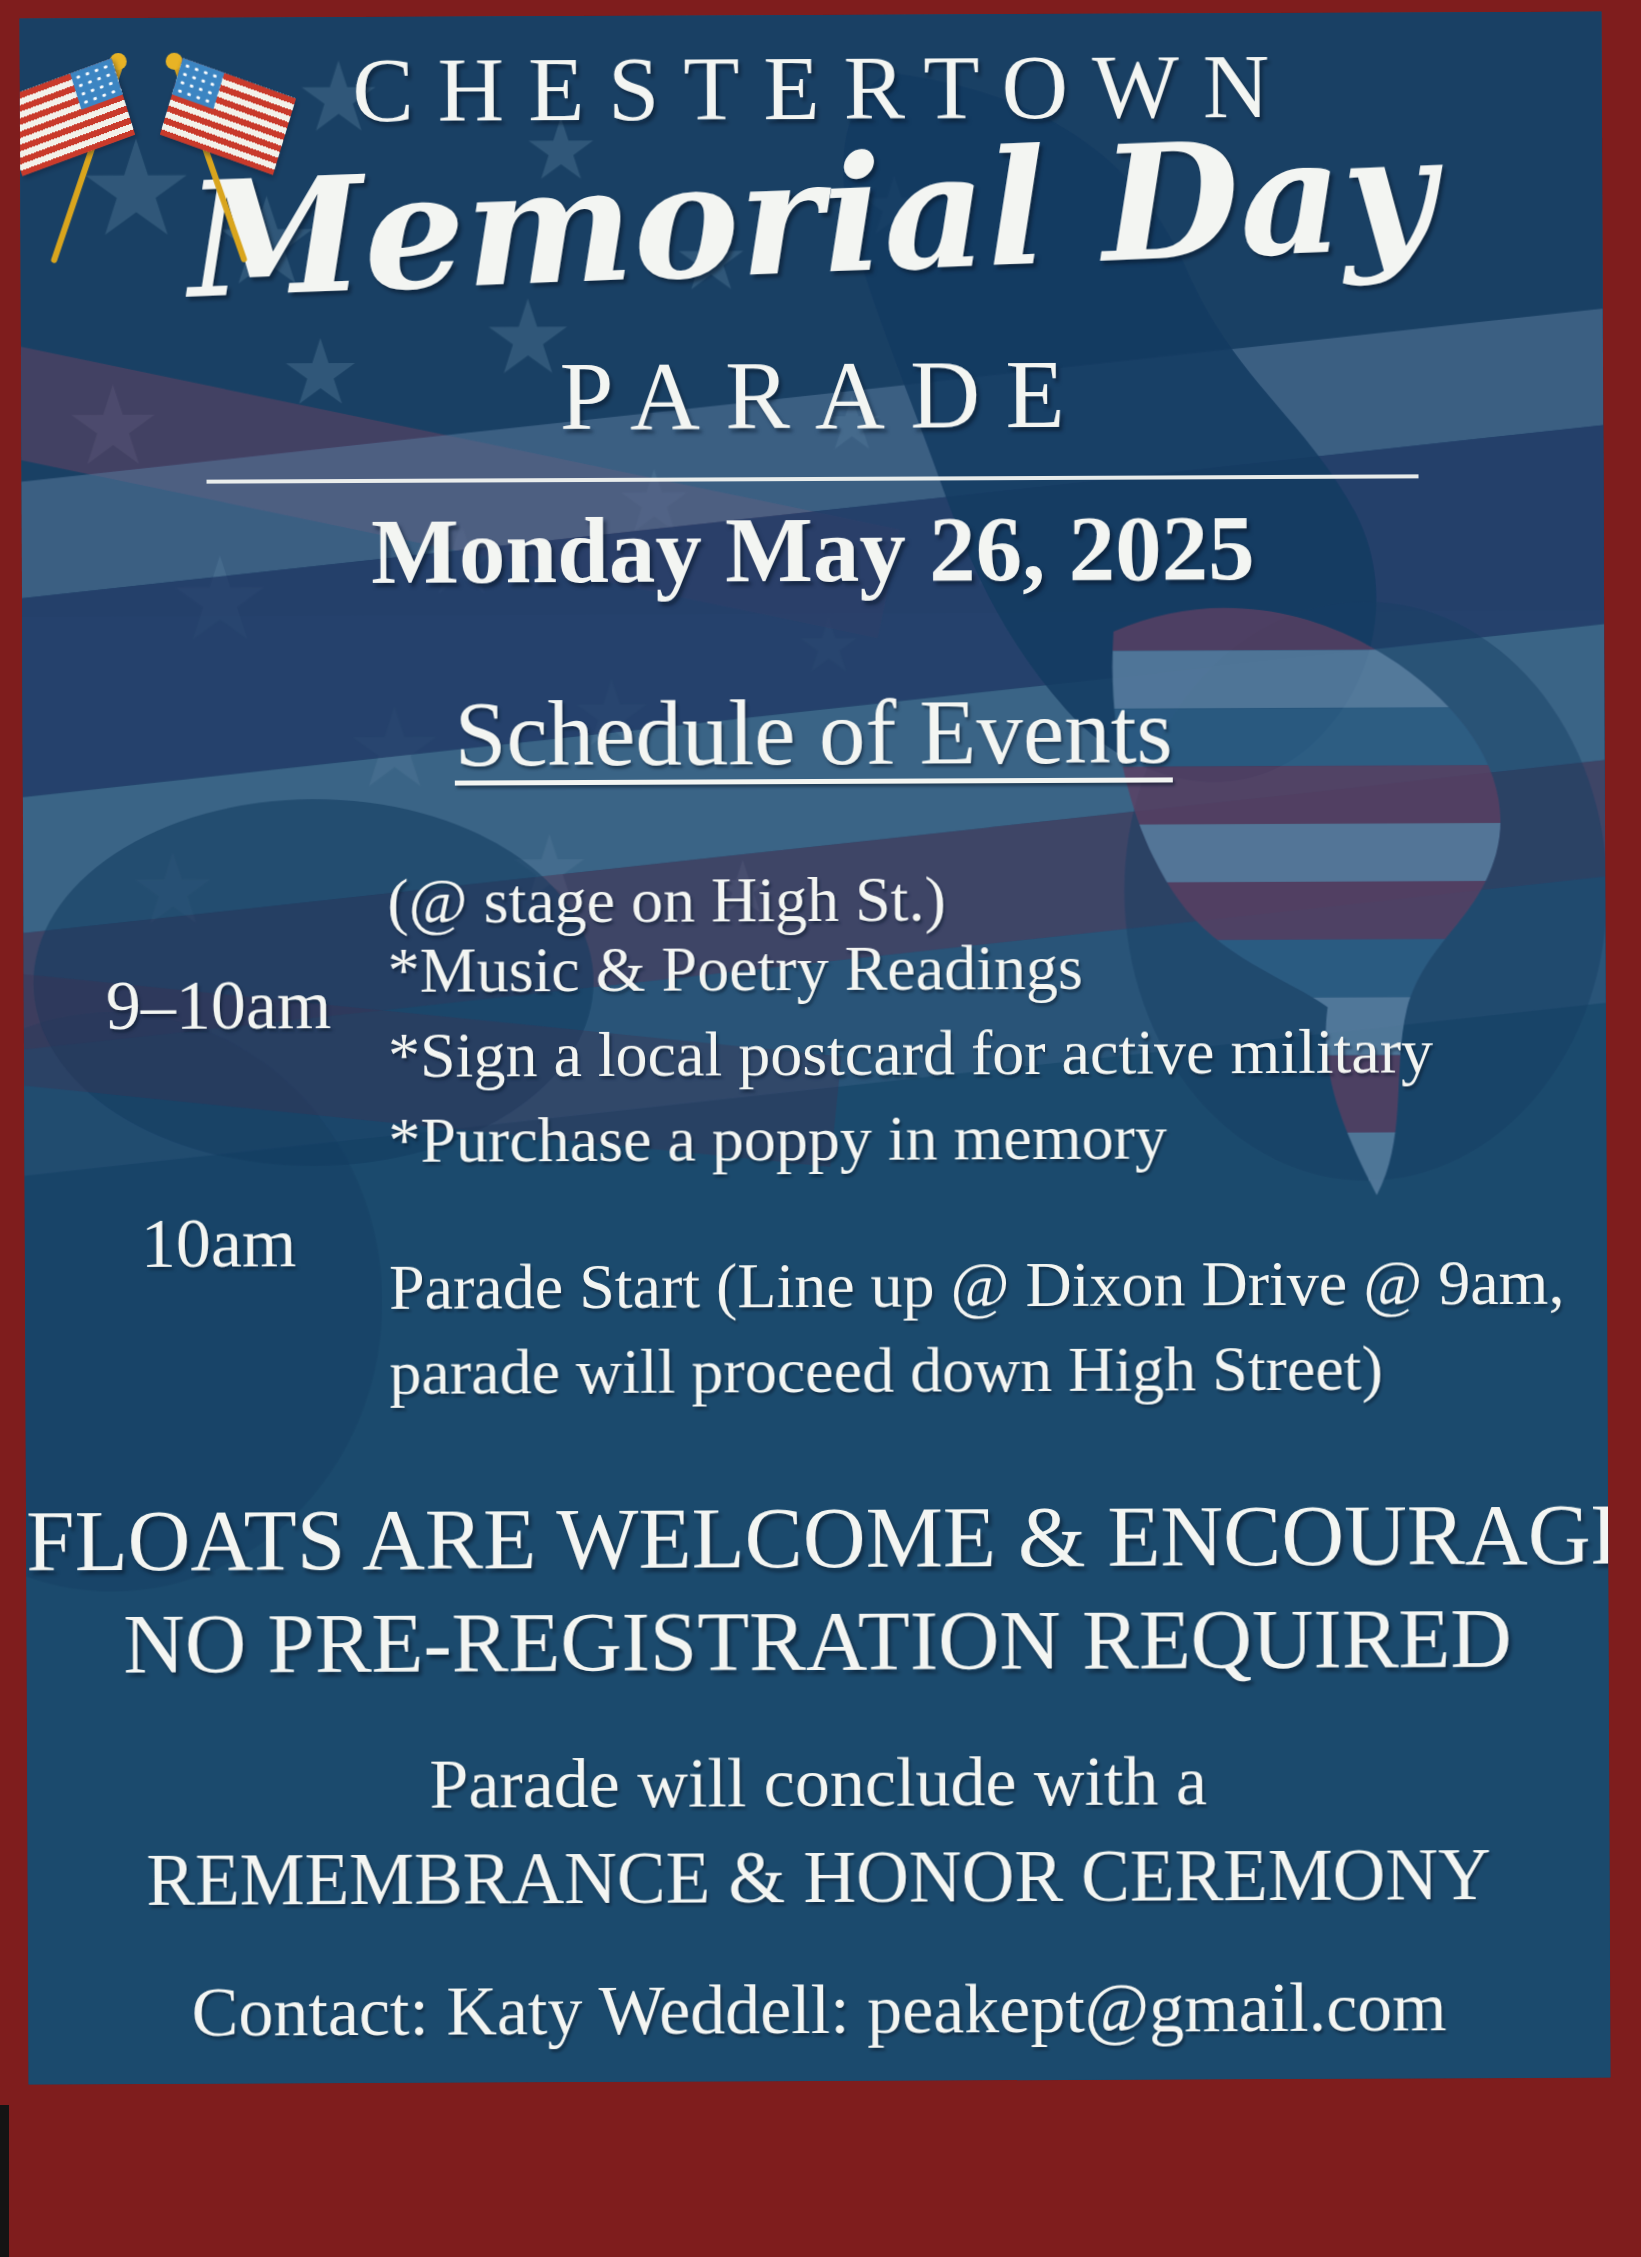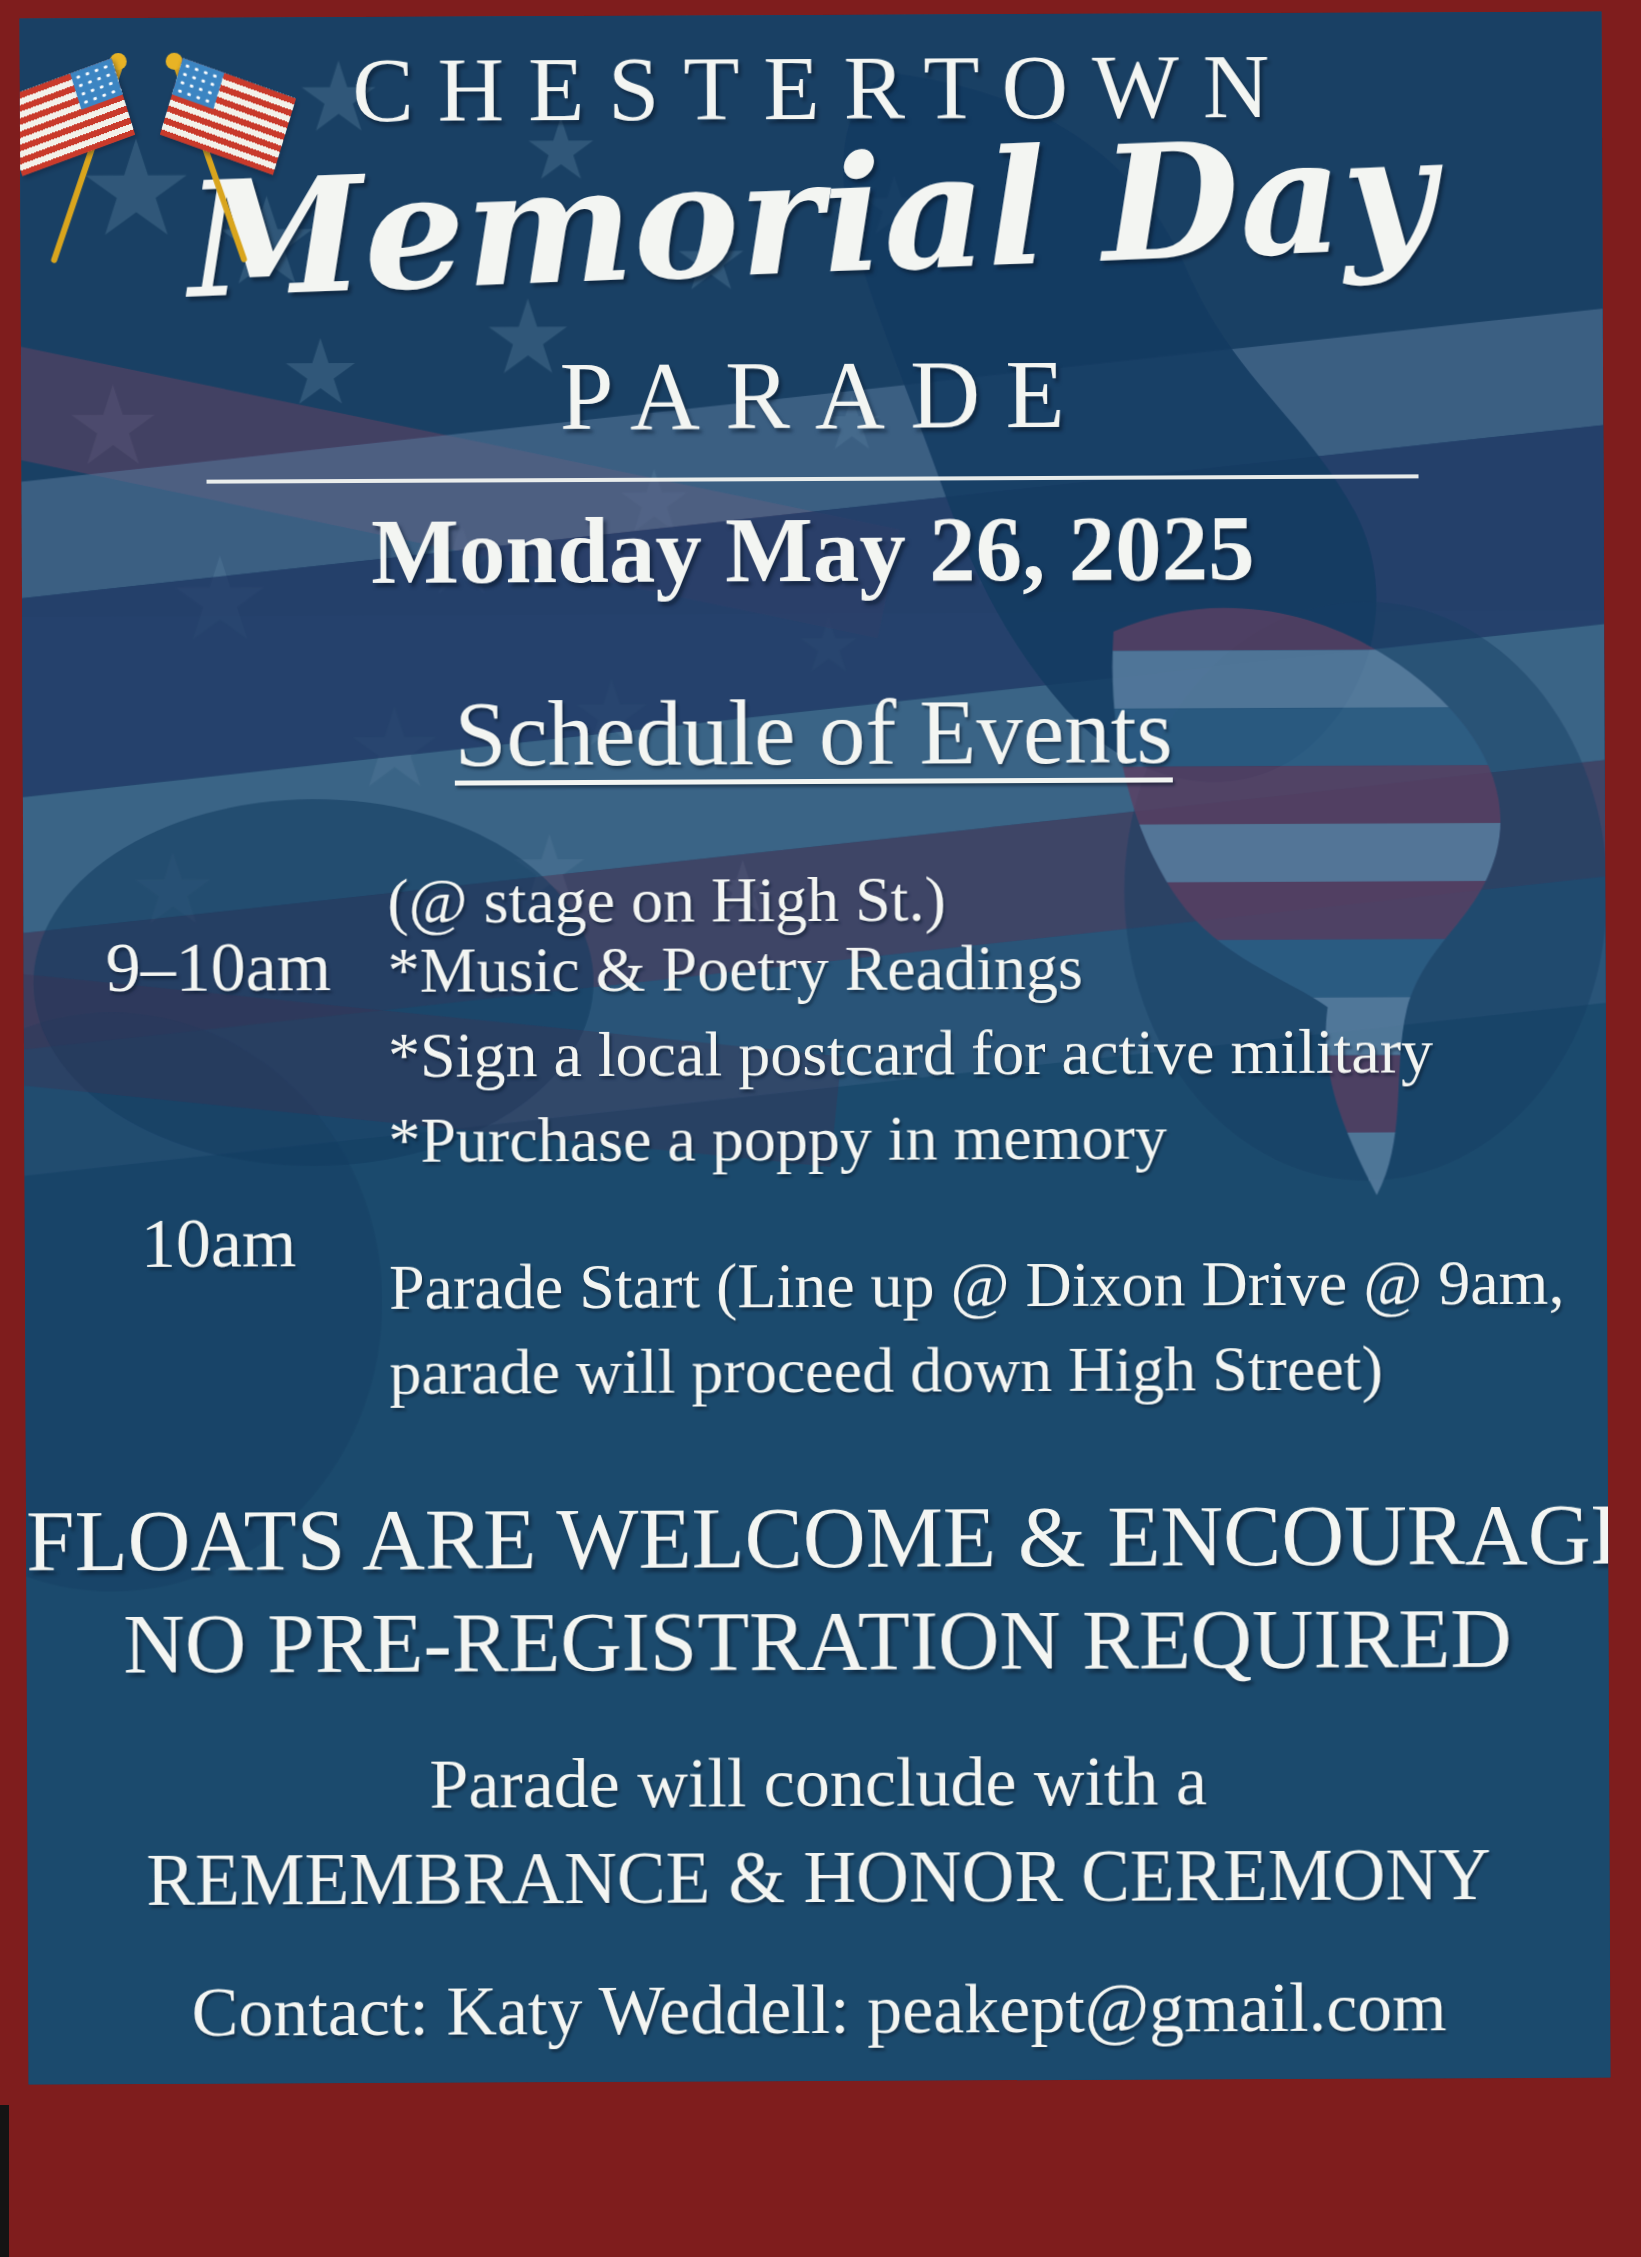--- a/index.html
+++ b/index.html
@@ -30,21 +30,21 @@
     width:1212px;height:3.9px;background:#f2f4f1;opacity:.95;
   }
   .date{top:481px;font-size:93px;font-weight:bold;}
   .sched-heading{
     top:664px;font-size:93px;text-decoration:underline;
     text-decoration-thickness:4.8px;text-underline-offset:14.5px;
   }
   .body-line{position:absolute;font-size:64px;white-space:nowrap;}
   .time-cell{position:absolute;font-size:70px;white-space:nowrap;}
   .intro-line{left:364px;top:848px;}
-  .r1-time{left:82px;top:910px;}
+  .r1-time{left:82px;top:948px;}
   .r1-l0{left:364px;top:917px;}
   .r1-l1{left:364px;top:1002px;}
   .r1-l2{left:364px;top:1087px;}
   .r2-time{left:116px;top:1186px;}
   .r2-l0{left:364px;top:1234px;}
   .r2-l1{left:364px;top:1319px;}
   .floats1{top:1472px;font-size:87px;}
   .floats2{top:1577px;font-size:85px;}
   .conclude1{top:1728px;font-size:70px;}
   .conclude2{top:1821px;font-size:73px;}

